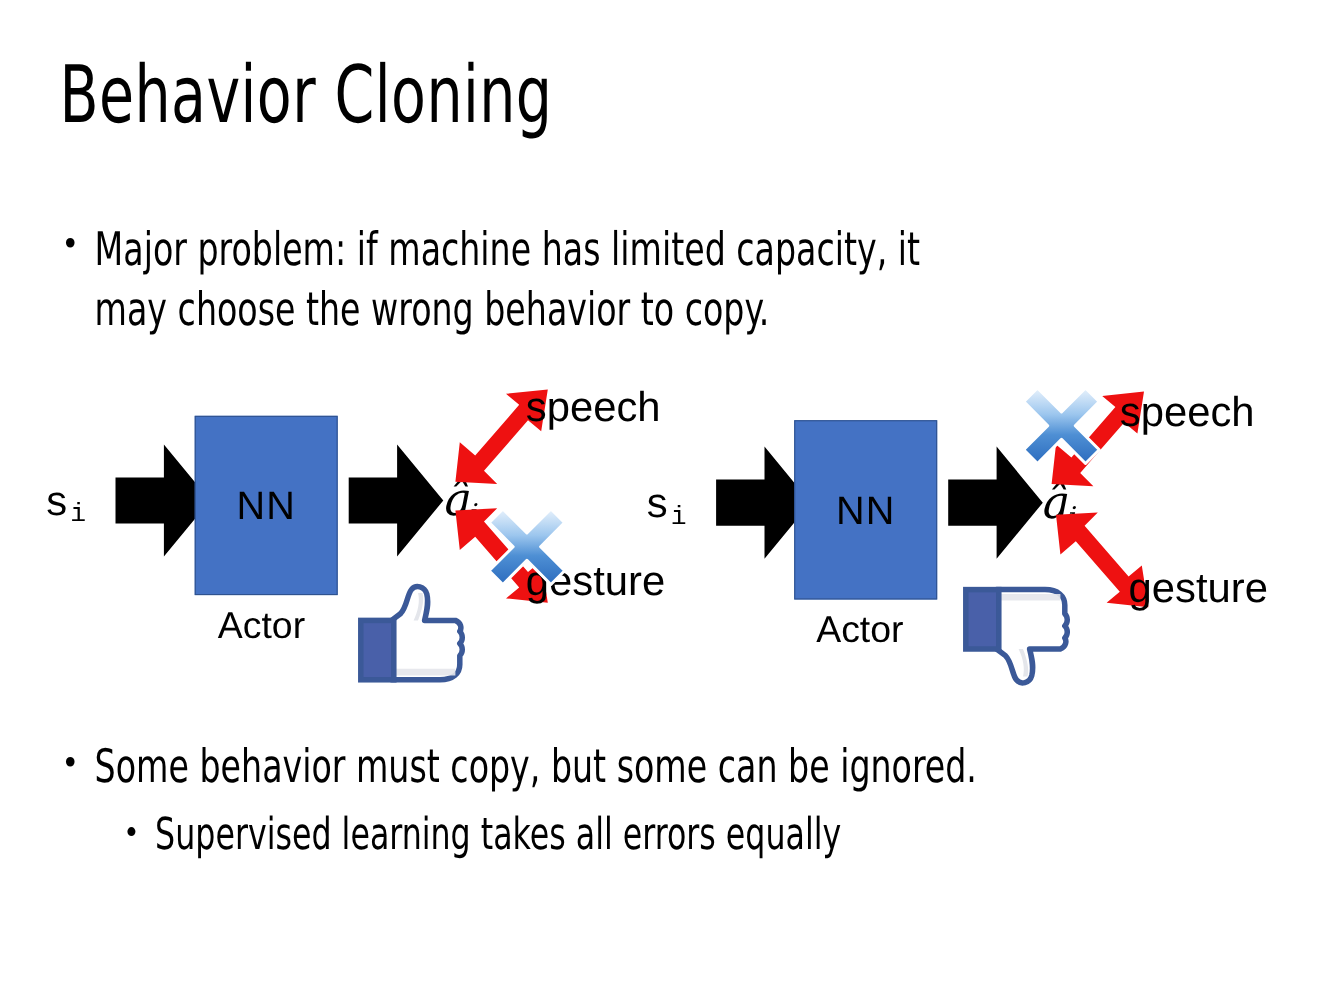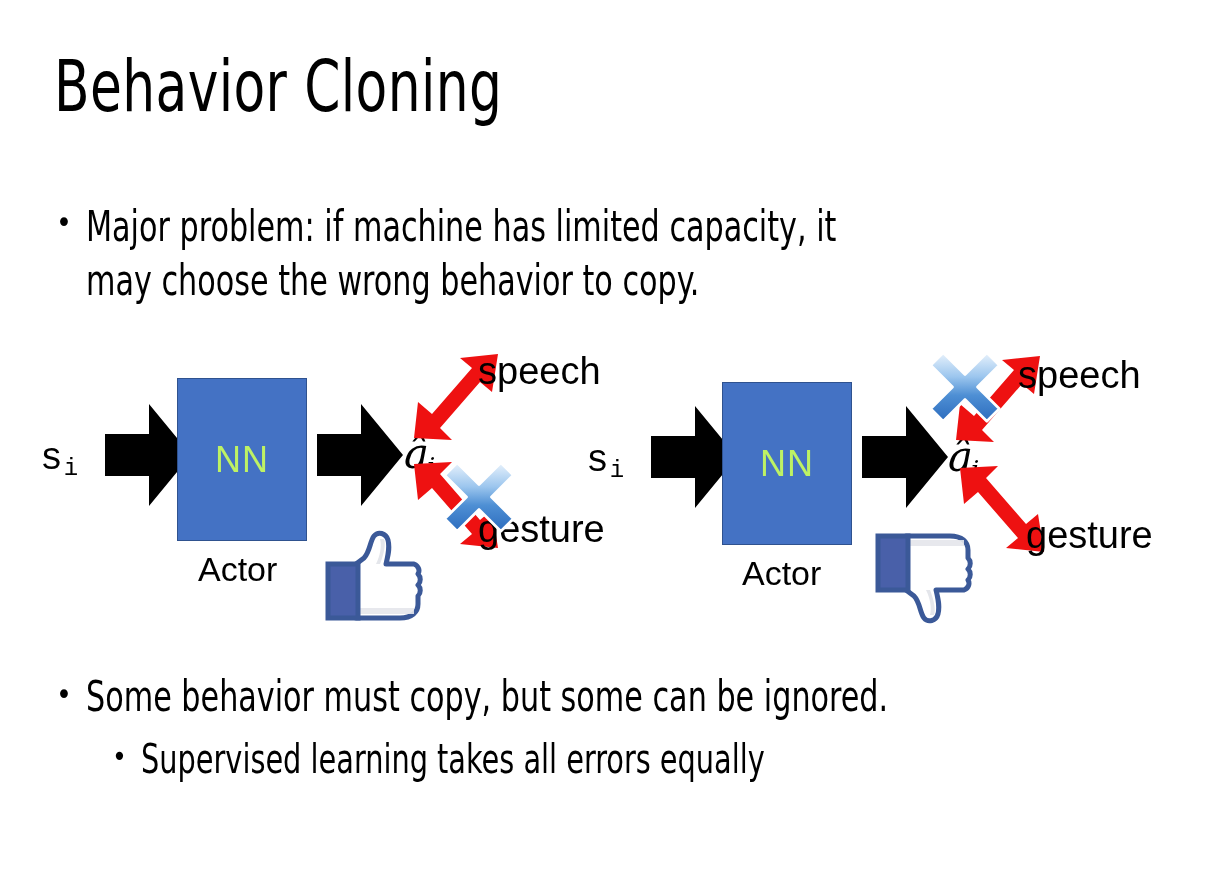--- a/index.html
+++ b/index.html
@@ -106,21 +106,21 @@
   .nn-box {
     position: absolute;
     background: #4472C4;
     border: 1.5px solid #2F528F;
     box-sizing: border-box;
     display: flex;
     align-items: center;
     justify-content: center;
   }
   .nn-box .nn-text {
-    color: #bef264;
+    color: #000000;
     font-family: "Liberation Sans", sans-serif;
     font-size: 36px;
     letter-spacing: 1px;
   }
 
   .actor-label {
     position: absolute;
     font-family: "Liberation Sans", sans-serif;
     font-size: 34px;
     color: #000000;

